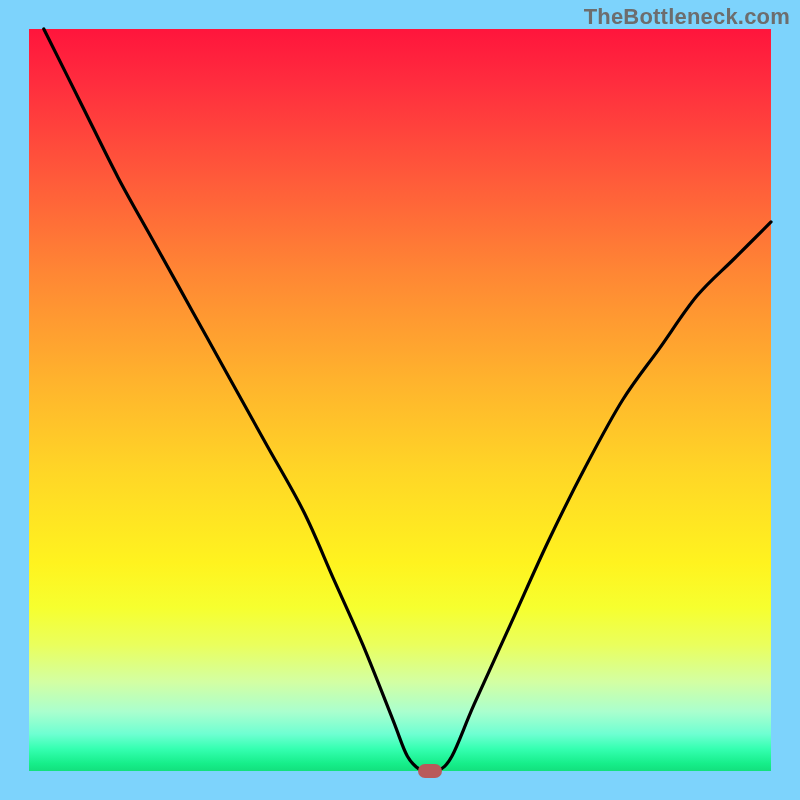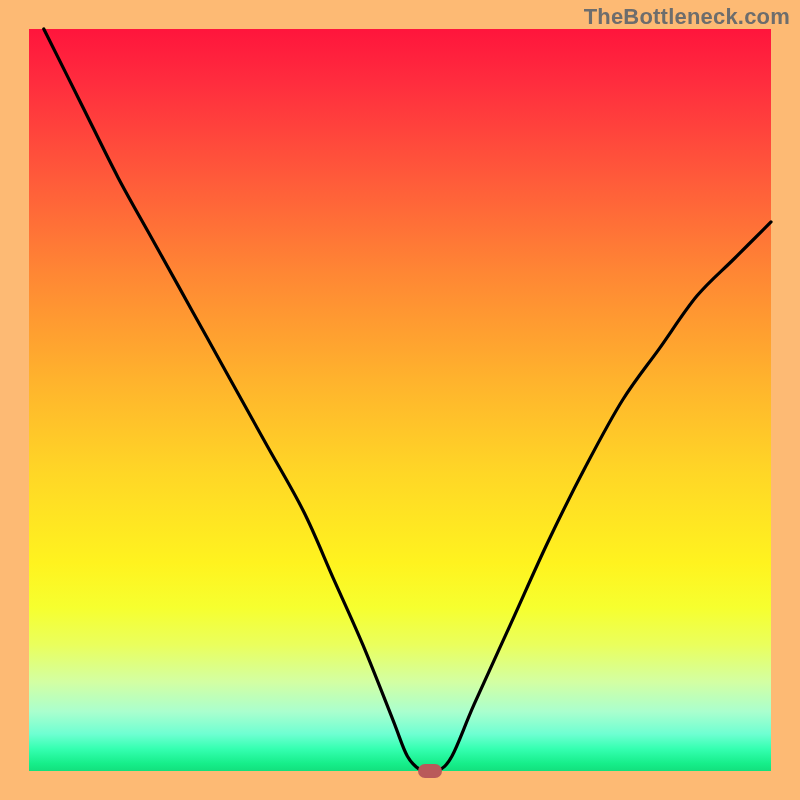--- a/index.html
+++ b/index.html
@@ -8,21 +8,21 @@
     width: 800px;
     height: 800px;
     background: #000;
     overflow: hidden;
     font-family: Arial, Helvetica, sans-serif;
   }
   .frame {
     position: relative;
     width: 800px;
     height: 800px;
-    background: #fdba74;
+    background: #7dd3fc;
   }
   .plot-area {
     position: absolute;
     left: 29px;
     top: 29px;
     width: 742px;
     height: 742px;
     background: linear-gradient(to bottom,
       #ff153c 0%,
       #ff2c3e 7%,

